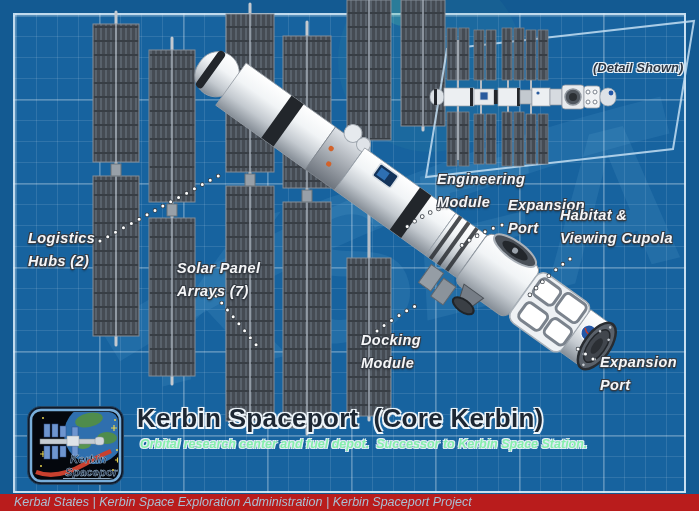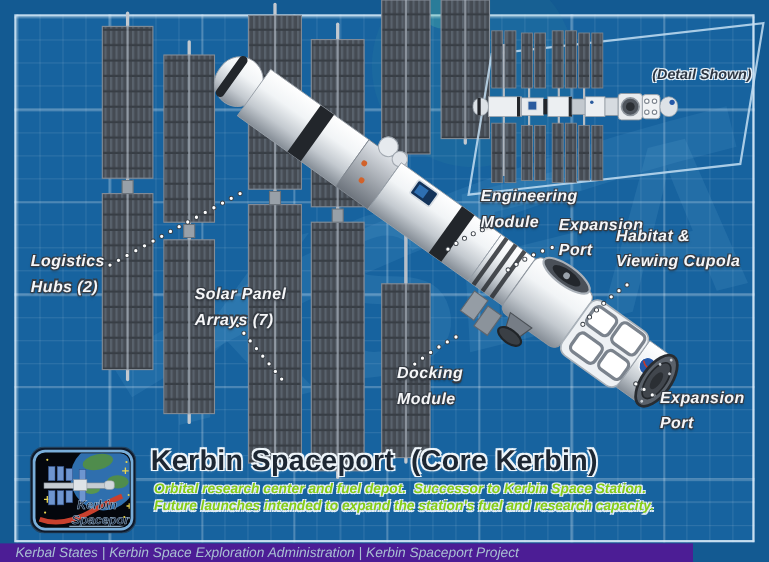--- a/index.html
+++ b/index.html
@@ -35,27 +35,27 @@
   .detail-caption{position:absolute;left:548px;top:60px;z-index:4;
     font-style:italic;font-weight:700;font-size:13px;color:#2b3542;white-space:pre;
     text-shadow:-1px -1px 0 #e8f1f8,1px -1px 0 #e8f1f8,-1px 1px 0 #e8f1f8,1px 1px 0 #e8f1f8;padding-left:45px;}
 
   .title-block{position:absolute;left:0;top:400px;width:699px;height:94px;z-index:5;}
   .badge{position:absolute;left:27px;top:6px;}
   .tb-title{position:absolute;left:137px;top:3px;font-size:26px;font-weight:700;
     letter-spacing:0.3px;color:#1d2733;white-space:pre;
     text-shadow:-1.5px -1.5px 0 #eef5fa,1.5px -1.5px 0 #eef5fa,-1.5px 1.5px 0 #eef5fa,
                  1.5px 1.5px 0 #eef5fa,0 0 3px #eef5fa;}
-  .tb-desc{position:absolute;left:140px;font-size:12.5px;font-weight:700;color:#84cc16;
+  .tb-desc{position:absolute;left:140px;font-size:12.5px;font-weight:700;color:#86efac;
     white-space:pre;font-style:italic;
     text-shadow:-1px -1px 0 #e4eef6,1px -1px 0 #e4eef6,-1px 1px 0 #e4eef6,1px 1px 0 #e4eef6;}
   .tb-d1{top:37px;} .tb-d2{top:53px;} .tb-d3{top:69px;font-style:normal;}
 
-  .footer-bar{position:absolute;left:0;top:494px;width:630px;height:17px;
-    background:#4c1d95;z-index:6;}
+  .footer-bar{position:absolute;left:0;top:494px;width:699px;height:17px;
+    background:#b91c1c;z-index:6;}
   .footer-text{position:absolute;left:14px;top:0;line-height:17px;font-size:12.5px;
     font-style:italic;color:#a9bfd3;white-space:pre;}
 </style>
 </head>
 <body>
 
 <div class="stage">
   <div class="grid-area"></div>
 
   <svg class="scene" width="699" height="511" viewBox="0 0 699 511">
@@ -306,19 +306,18 @@
           <rect x="68" y="31" width="9" height="8" rx="3" fill="#d2d7dc" stroke="#8f969e" stroke-width="0.5"></rect>
         </g>
         <path d="M9,66 Q30,74 58,58 Q72,50 84,45" stroke="#c8402e" stroke-width="4.5" fill="none"></path>
         <text x="43" y="57" font-size="11.5" font-weight="700" font-style="italic" fill="#162338" stroke="#a8c6e0" stroke-width="0.4">Kerbin</text>
         <text x="38" y="70" font-size="11.5" font-weight="700" font-style="italic" fill="#162338" stroke="#a8c6e0" stroke-width="0.4">Spaceport</text>
         <line x1="36" y1="72.5" x2="90" y2="72.5" stroke="#8fa8c0"></line>
       </g>
     </svg>
     <div class="tb-title">Kerbin Spaceport  (Core Kerbin)</div>
     <div class="tb-desc tb-d1">Orbital research center and fuel depot.  Successor to Kerbin Space Station.</div>
-    <div class="tb-desc tb-d2">Future launches intended to expand the station's fuel and research capacity.</div>
   </div>
 
   <div class="footer-bar">
     <div class="footer-text">Kerbal States | Kerbin Space Exploration Administration | Kerbin Spaceport Project</div>
   </div>
 </div>
 
 </body></html>

